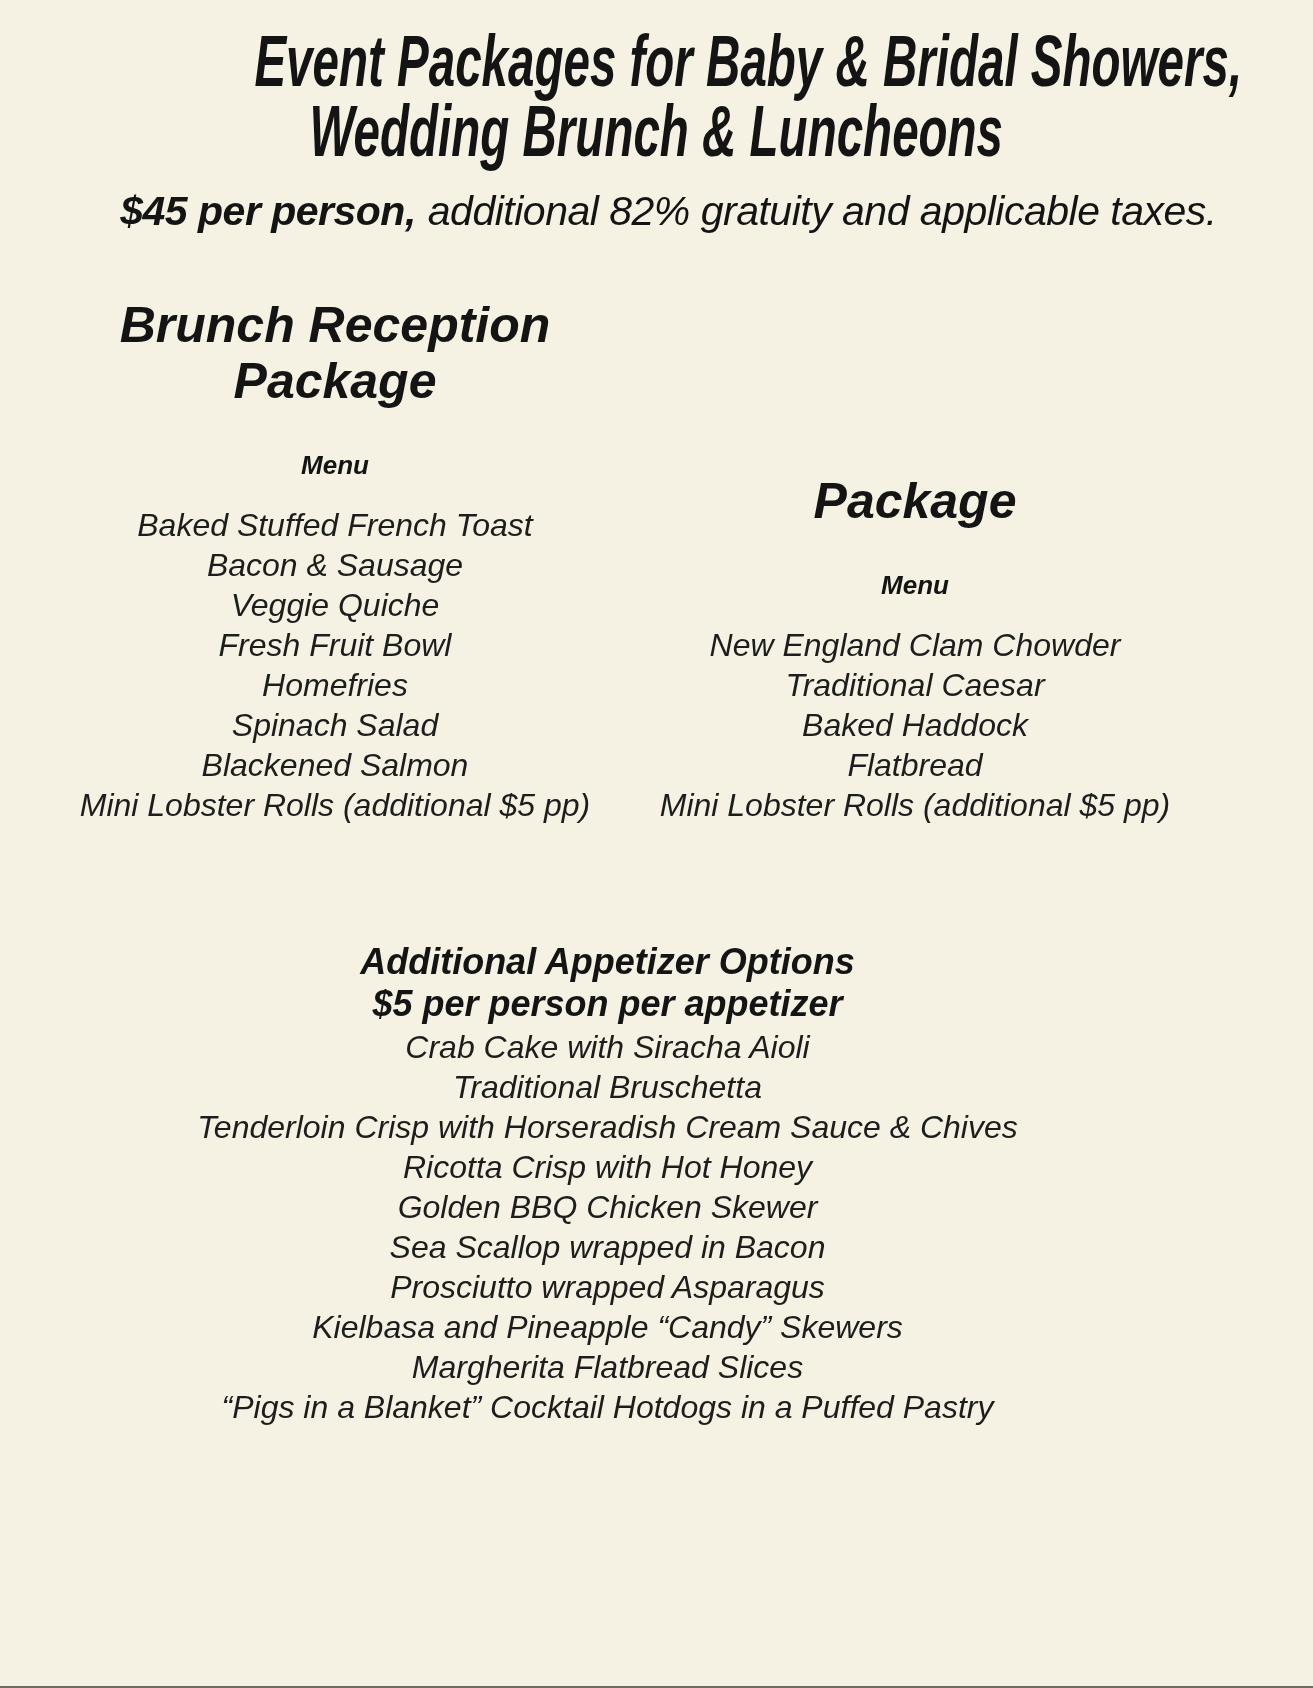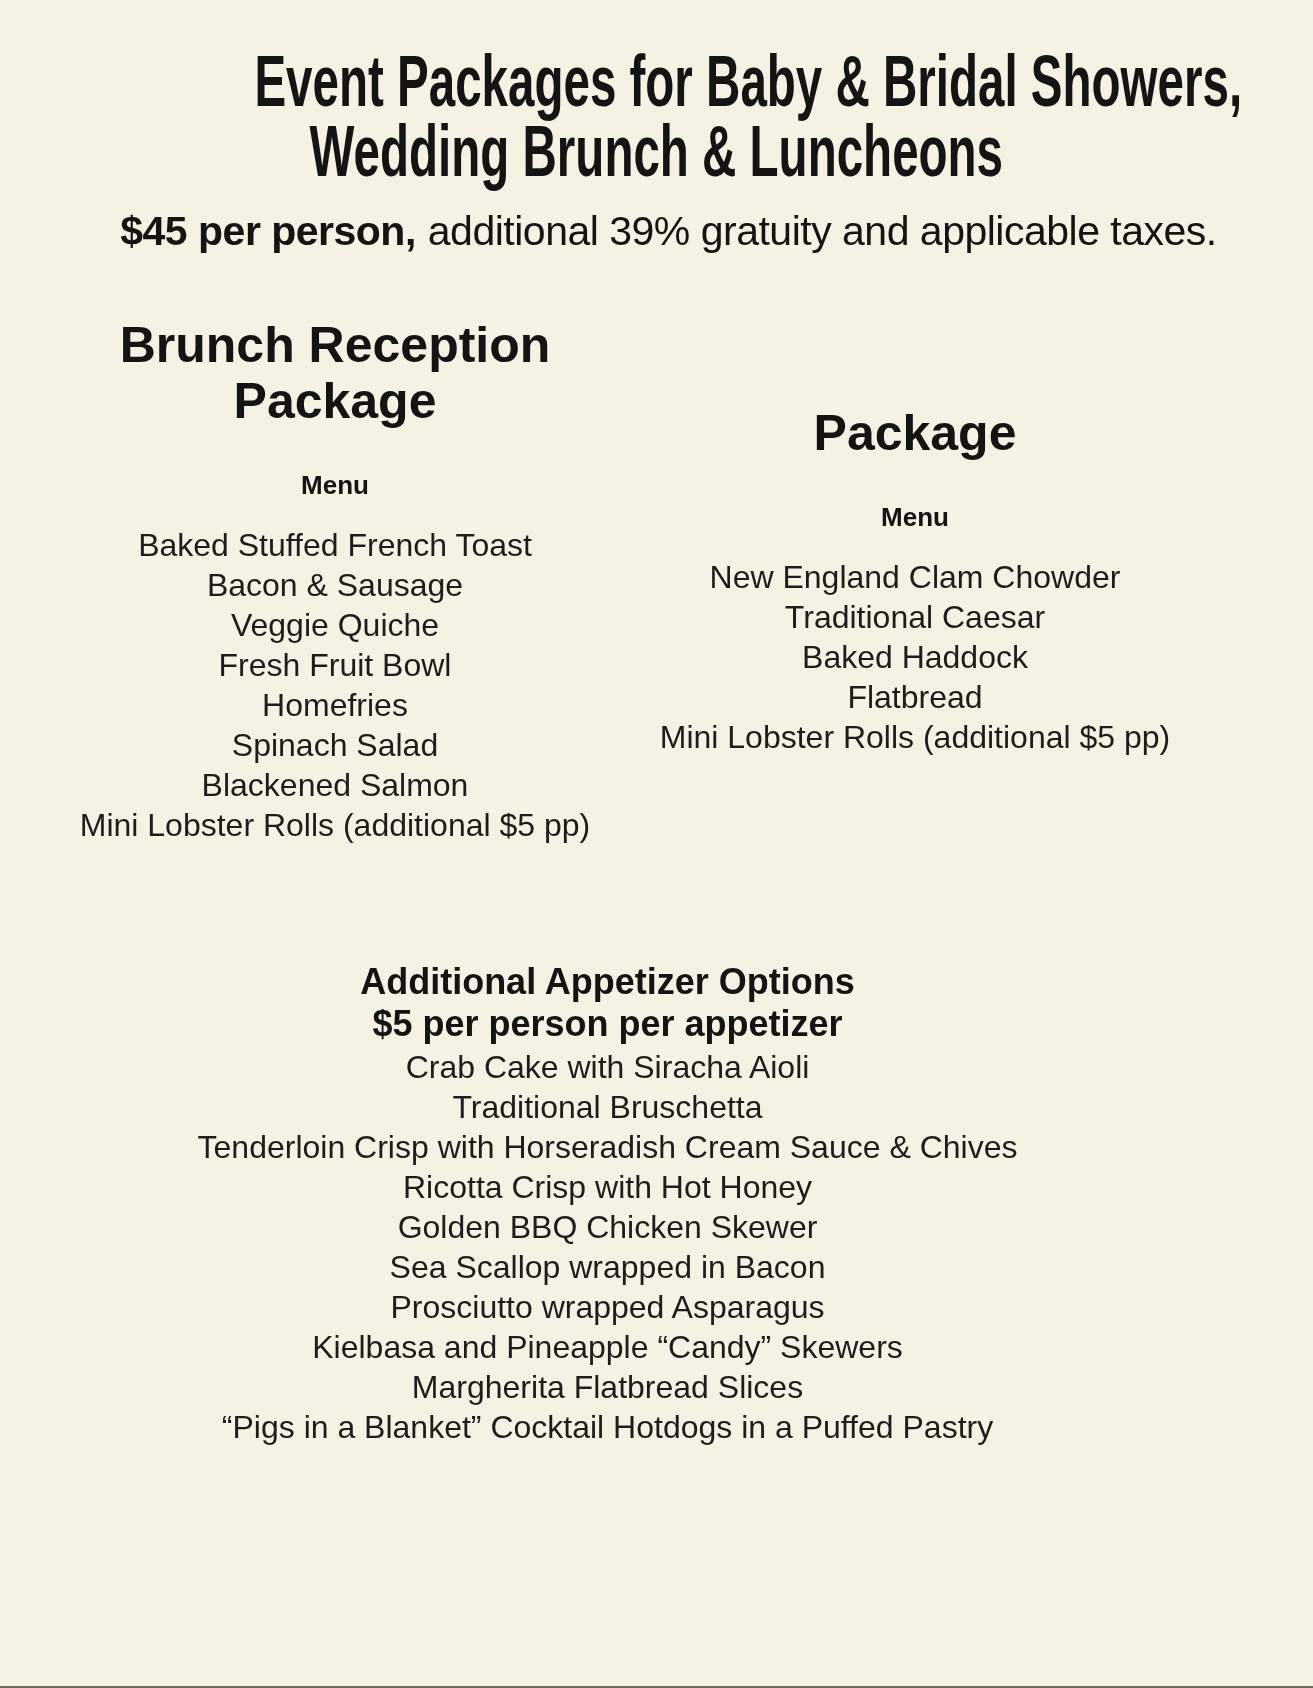--- a/index.html
+++ b/index.html
@@ -5,34 +5,34 @@
   html, body { margin: 0; padding: 0; }
   body {
     width: 1313px;
     height: 1688px;
     background: #f5f2e3;
     color: #141414;
     font-family: "Liberation Sans", sans-serif;
     position: relative;
     overflow: hidden;
   }
-  .page { padding-top: 46px; }
+  .page { padding-top: 26px; font-style: italic; }
 
   
   .title { text-align: center; }
   .title-line { display: block; font-weight: 700; font-size: 72px; line-height: 70px; white-space: nowrap; }
   .title-line > span { display: inline-block; transform: scaleX(0.66); transform-origin: 50% 50%; }
 
   
   .subtitle { margin-top: 22px; text-align: center; font-size: 41px; letter-spacing: -0.5px; white-space: nowrap; }
   .subtitle .lead { font-weight: 700; margin-left: 24px; }
   .subtitle .rest { margin-left: 12px; }
 
   
-  .columns { display: flex; margin-top: 62px; align-items: center; }
+  .columns { display: flex; margin-top: 62px; align-items: flex-end; }
   .col { text-align: center; }
   .col-brunch { width: 600px; margin-left: 35px; }
   .col-lunch  { width: 530px; margin-left: 15px; }
   .pkg-title-line { display: block; font-weight: 700; font-size: 50px; line-height: 56px; }
   .menu-label { margin-top: 36px; font-weight: 700; font-size: 26px; line-height: 40px; }
   .menu-list { list-style: none; margin: 20px 0 0; padding: 0; font-size: 32px; line-height: 40px; color: #1d1d1d; }
   .menu-list li { white-space: nowrap; }
 
   
   .appetizers { margin-top: 116px; text-align: center; position: relative; left: -49px; }
@@ -47,21 +47,21 @@
 <body>
 
 <div class="page">
 
   <div class="title">
     <span class="title-line"><span>Event Packages for Baby &amp; Bridal Showers,</span></span>
     <span class="title-line"><span>Wedding Brunch &amp; Luncheons</span></span>
   </div>
 
   <div class="subtitle">
-    <span class="lead">$45 per person,</span><span class="rest">additional 39% gratuity and applicable taxes.</span>
+    <span class="lead">$45 per person,</span><span class="rest">additional 82% gratuity and applicable taxes.</span>
   </div>
 
   <div class="columns">
 
     <div class="col col-brunch">
       <div>
         <span class="pkg-title-line">Brunch Reception</span>
         <span class="pkg-title-line">Package</span>
       </div>
       <div class="menu-label">Menu</div>

